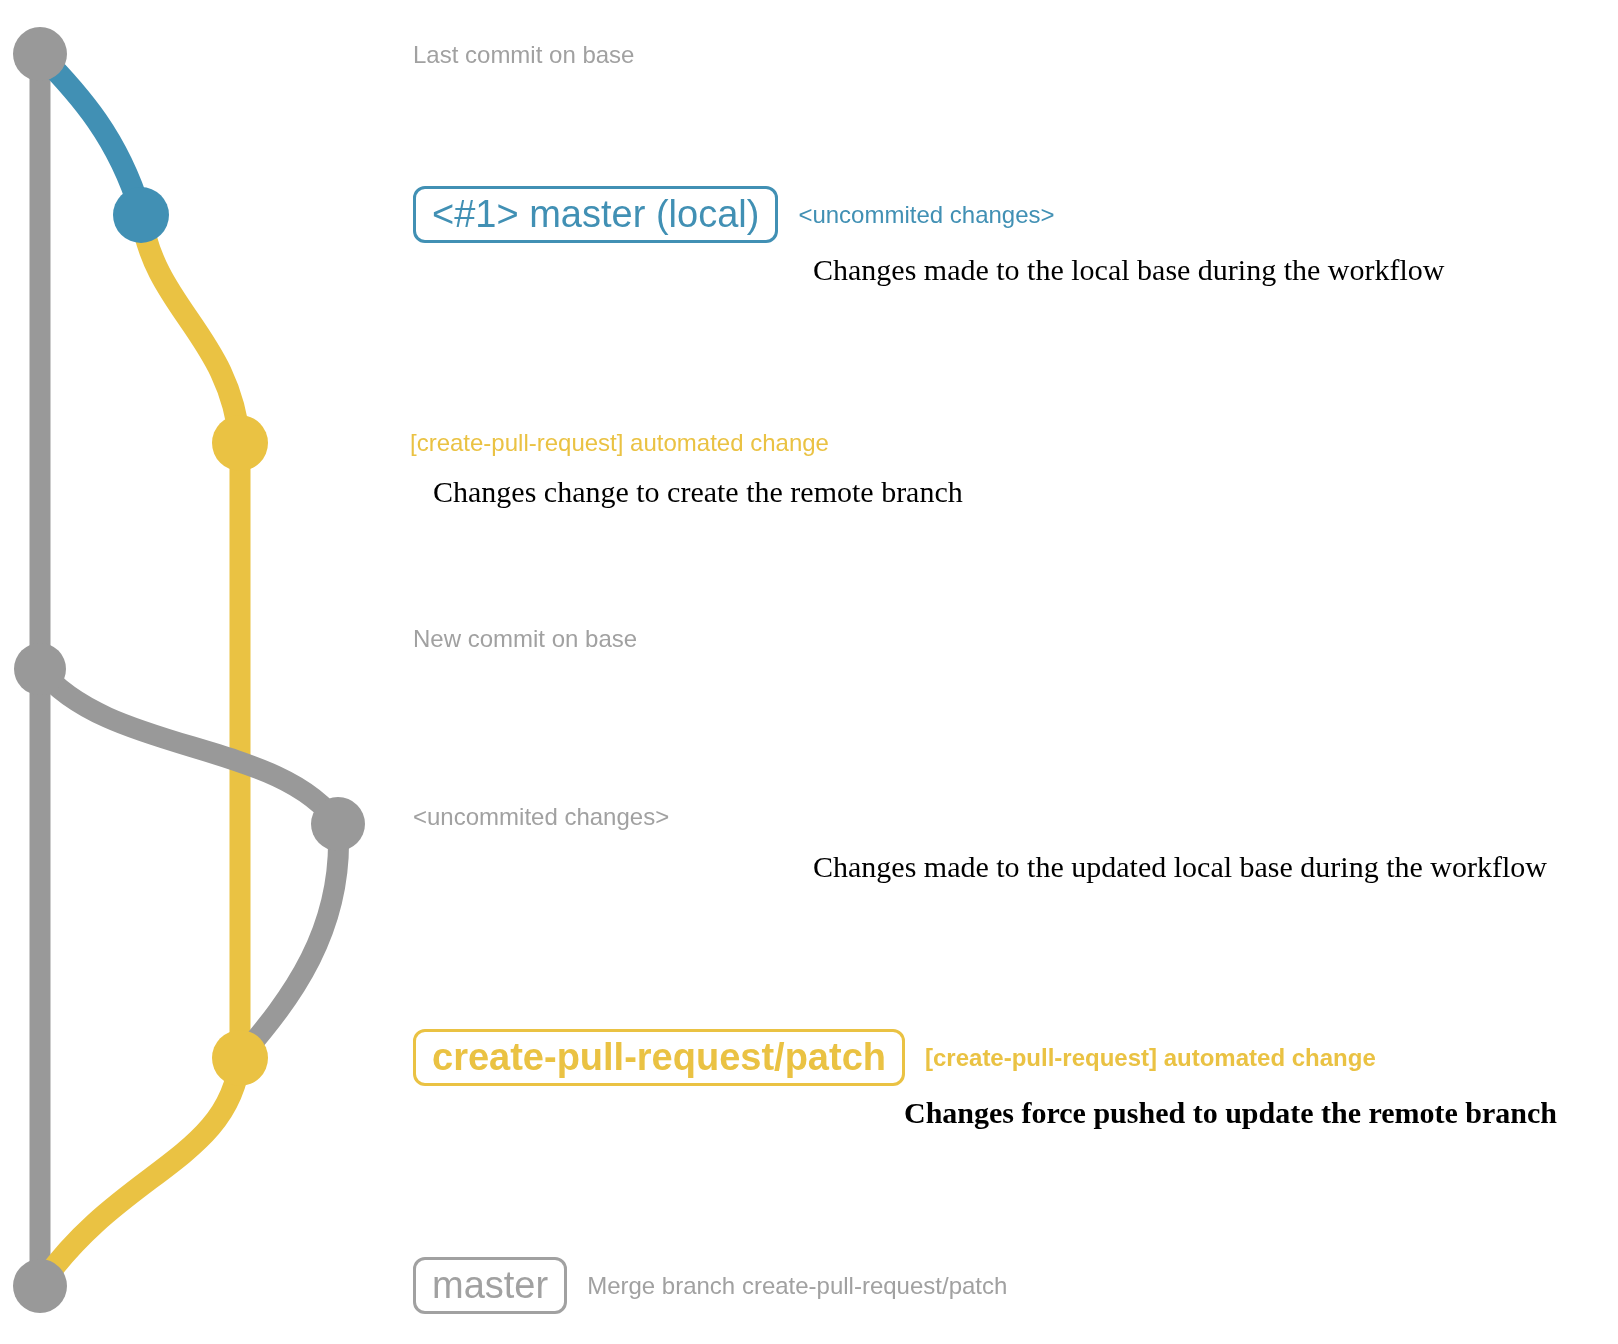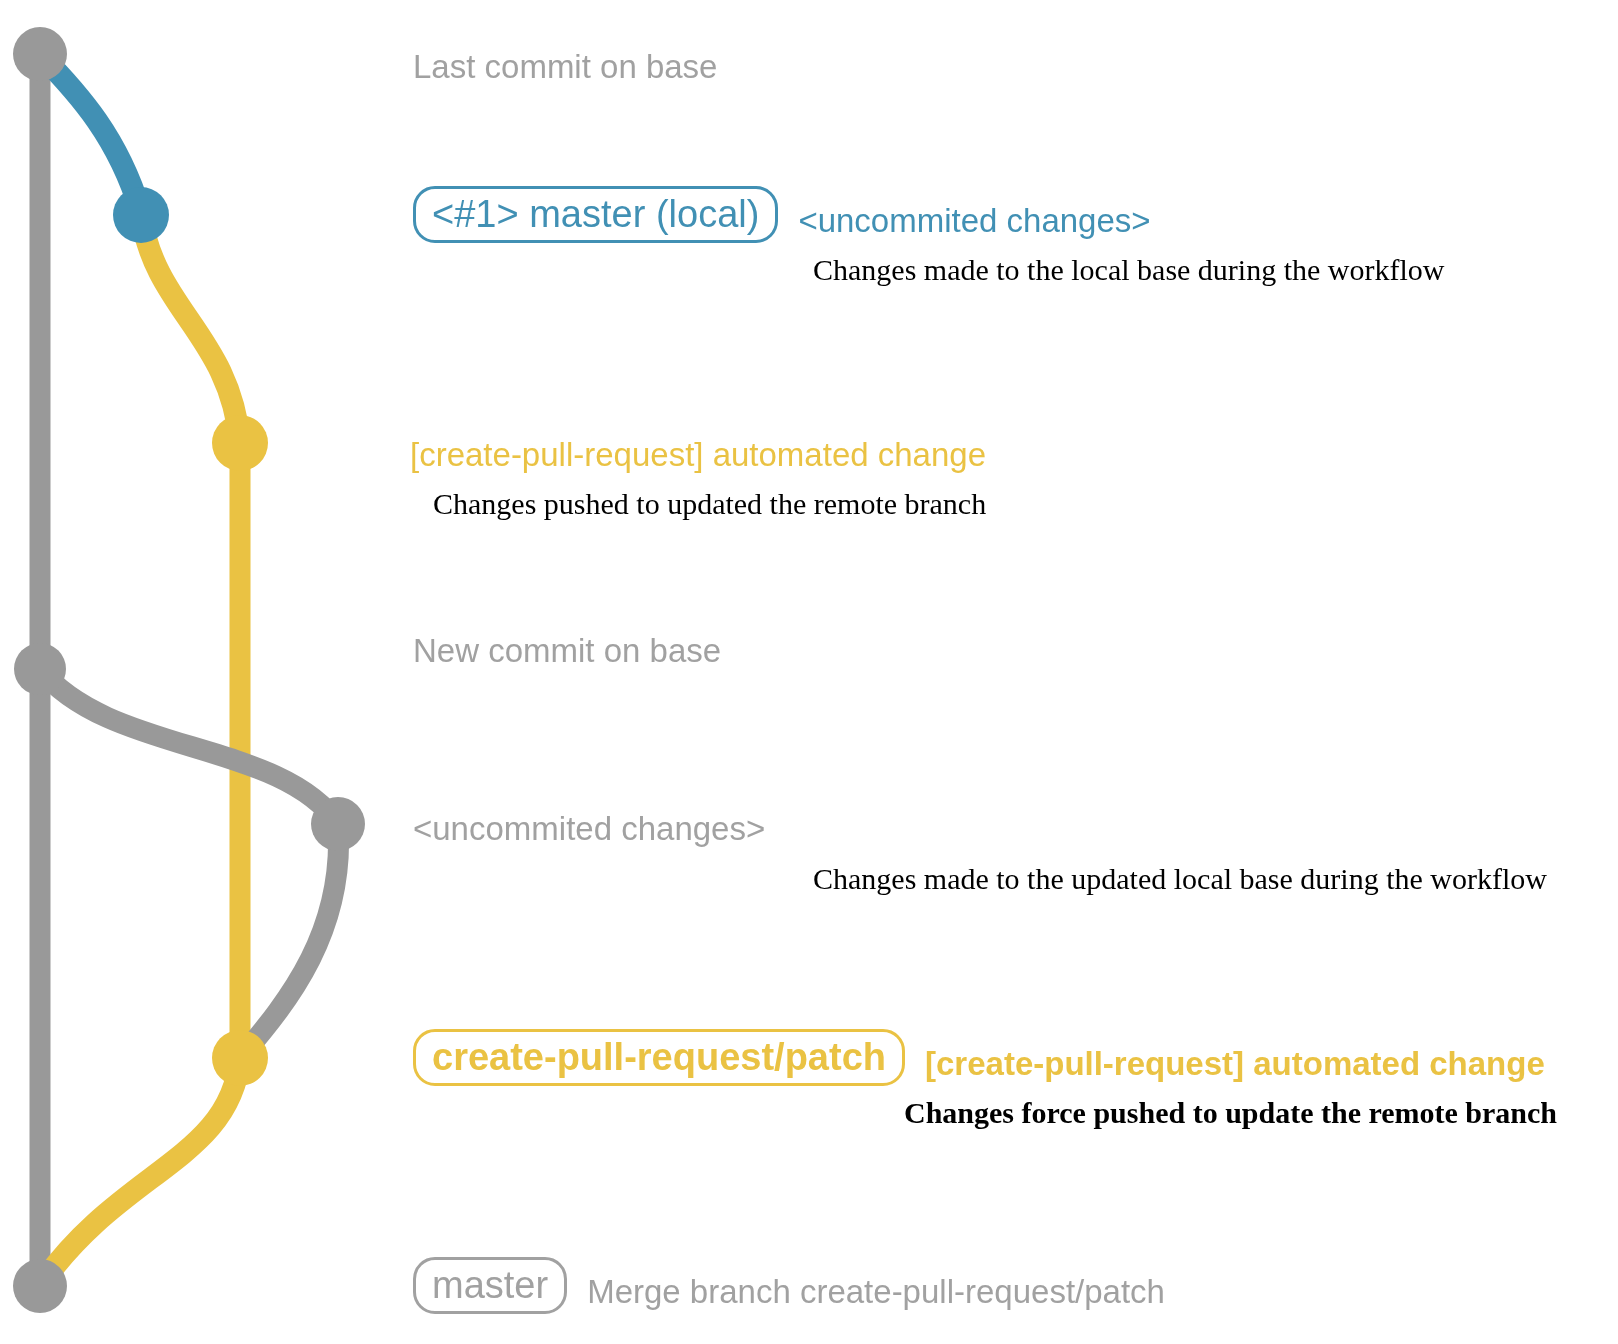--- a/index.html
+++ b/index.html
@@ -32,35 +32,34 @@
   .row {
     position: absolute;
     white-space: nowrap;
   }
   .row-main {
     display: flex;
     align-items: center;
     gap: 20px;
   }
   .label-sans {
-    font-size: 33px;
+    font-size: 24px;
     line-height: 44px;
-    margin-top: 12px;
   }
   .muted  { color: var(--muted-text); }
   .blue   { color: var(--branch-blue); }
   .yellow { color: var(--branch-yellow); }
 
   .badge {
     display: inline-flex;
     align-items: center;
     height: 51px;
     padding: 0 16px;
     border: 3.5px solid;
-    border-radius: 22px;
+    border-radius: 12px;
     font-size: 38px;
     background: transparent;
   }
   .badge-blue   { border-color: var(--branch-blue);   color: var(--branch-blue); }
   .badge-gray   { border-color: var(--muted-text);    color: var(--muted-text); }
   .badge-yellow { border-color: var(--branch-yellow); color: var(--branch-yellow); }
 
   .desc {
     font-family: "Liberation Serif", serif;
     font-size: 30px;
@@ -105,21 +104,21 @@
   <div class="row" style="left:413px; top:186px;">
     <div class="row-main">
       <span class="badge badge-blue">&lt;#1&gt; master (local)</span>
       <span class="label-sans blue">&lt;uncommited changes&gt;</span>
     </div>
     <div class="desc" style="margin-left:400px; margin-top:9px;">Changes made to the local base during the workflow</div>
   </div>
 
   <div class="row" style="left:410px; top:421px;">
     <div class="label-sans yellow">[create-pull-request] automated change</div>
-    <div class="desc" style="margin-left:23px; margin-top:9px;">Changes pushed to updated the remote branch</div>
+    <div class="desc" style="margin-left:23px; margin-top:9px;">Changes change to create the remote branch</div>
   </div>
 
   <div class="row" style="left:413px; top:617px;">
     <div class="label-sans muted">New commit on base</div>
   </div>
 
   <div class="row" style="left:413px; top:795px;">
     <div class="row-main">
       <span class="label-sans muted">&lt;uncommited changes&gt;</span>
     </div>

